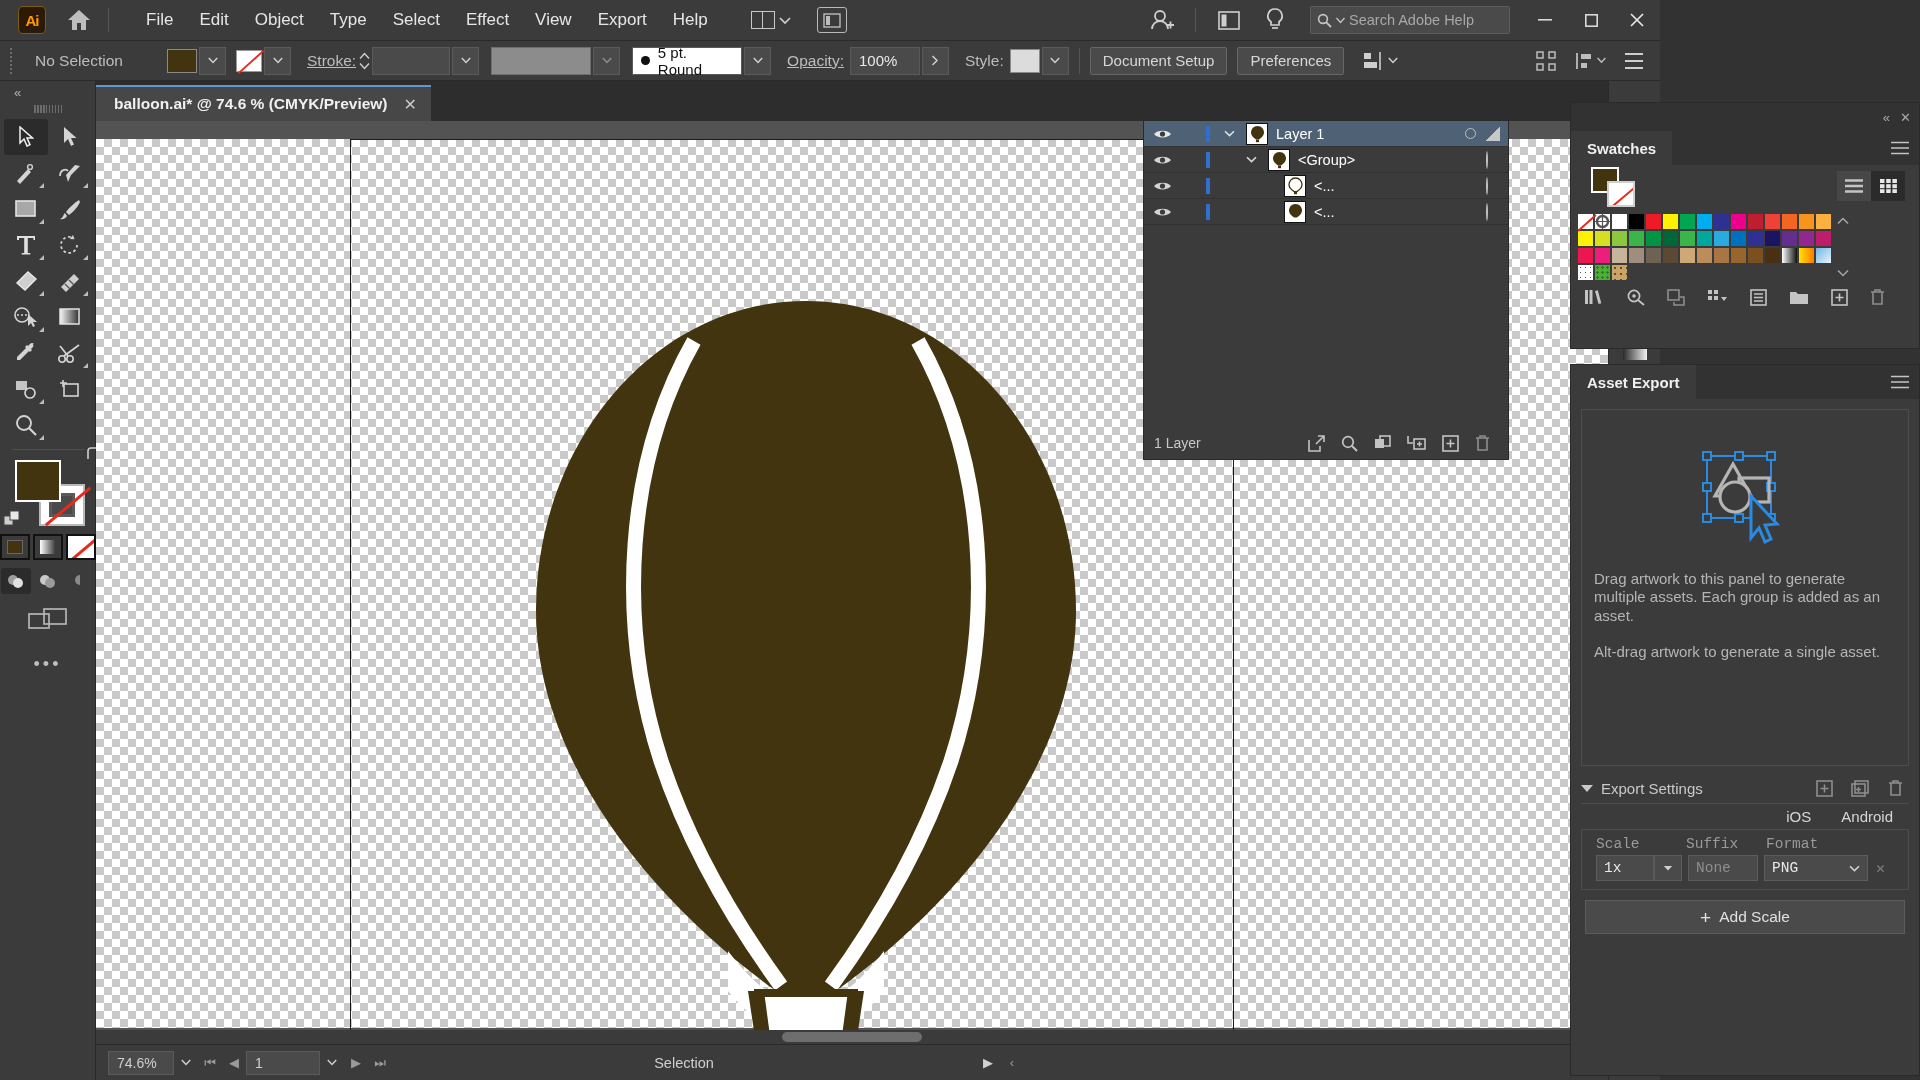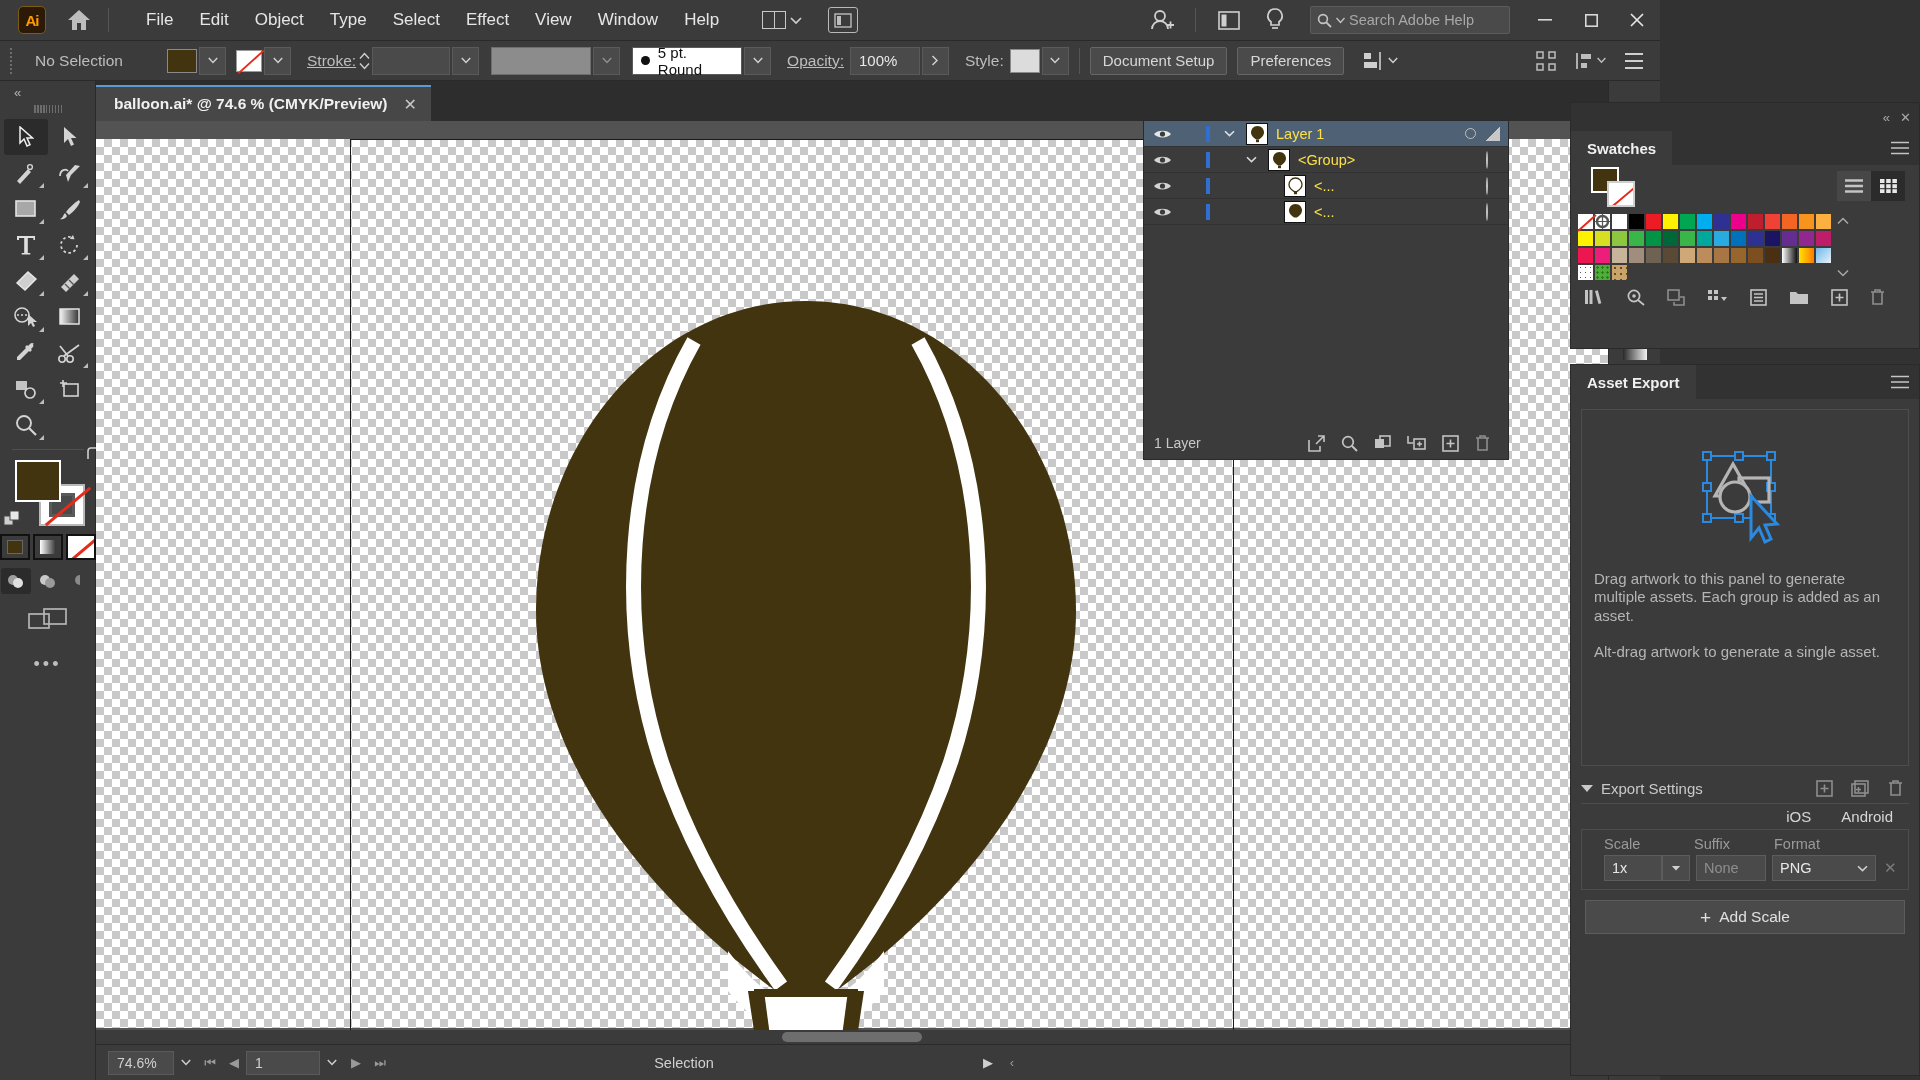--- a/index.html
+++ b/index.html
@@ -115,21 +115,21 @@
   .tabrow .spacer{flex:1;}
   .pmenu{display:flex;align-items:center;gap:9px;padding-right:10px;color:#b9b9b9;font-size:14px;}
 
   .layerrow{ height:26px;display:flex;align-items:center;border-bottom:1px solid #323232;font-size:14.5px;}
   .layerrow.sel{ background:#4e6175; }
   .lr-eye{width:36px;display:flex;align-items:center;justify-content:center;}
   .lr-lock{width:26px;}
   .lr-bar{width:4px;height:16px;background:#2f6fd0;margin-right:8px;}
   .lr-thumb{ width:22px;height:22px;background:#fff;border:1px solid #111; display:flex;
              align-items:center;justify-content:center;}
-  .lr-name{ margin-left:8px;color:#fde047;}
+  .lr-name{ margin-left:8px;color:#ffffff;}
   .circ{ width:11px;height:11px;border-radius:50%;border:1.5px solid #c0c0c0;}
   .panel-foot{ height:32px;display:flex;align-items:center;font-size:14px;color:#c8c8c8;gap:0;}
 
   .swgrid{ display:grid; grid-template-columns:repeat(15,17px); }
   .sw{ width:17px;height:17px; border:1px solid #3b3b3b;}
   .rail{ width:52px;background:#3b3b3b;display:flex;flex-direction:column;align-items:center;
          border-left:1px solid #2a2a2a;}
   .rail .rg{ width:22px;height:8px;margin:7px 0 2px;
              background:repeating-linear-gradient(to right,#707070 0 1.5px,transparent 1.5px 3px);}
   .rail .ri{ width:40px;height:38px;display:flex;align-items:center;justify-content:center;}
@@ -162,21 +162,21 @@
     </div>
     <div class="vsep"></div>
     <div class="menu-items">
       <div>File</div>
       <div>Edit</div>
       <div>Object</div>
       <div>Type</div>
       <div>Select</div>
       <div>Effect</div>
       <div>View</div>
-      <div>Window</div>
+      <div>Export</div>
       <div>Help</div>
     </div>
     <div class="arrange">
       <div class="arrange-box">
           <i></i>
           <i></i>
         </div>
       <svg width="12" height="8" viewBox="0 0 12 8">
           <path d="M1 2 L6 7 L11 2" stroke="#cfcfcf" stroke-width="1.7" fill="none"></path>
         </svg>
@@ -1066,21 +1066,21 @@
           </svg>
       </span>
     </div>
     <div style="height:1px;background:#4d4d4d;margin:2px 10px;"></div>
 
     <div class="platrow">
       <span>iOS</span>
       <span>Android</span>
     </div>
 
-    <div style="margin:0 10px;border:1px solid #4d4d4d;padding:2px 8px 8px;">
+    <div style="margin:0 10px;border:1px solid #4d4d4d;padding:2px 0 8px;font-family:Liberation Mono, monospace;">
       <div class="colhdr">
         <span style="width:90px;">Scale</span>
         <span style="width:80px;">Suffix</span>
         <span>Format</span>
       </div>
       <div style="display:flex;align-items:center;gap:0;padding-left:14px;">
         <div class="ae-field" style="width:58px;">1x</div>
         <div class="ae-field" style="width:28px;justify-content:center;">
           <svg width="10" height="7" viewBox="0 0 10 7">
               <path d="M0.8 1 L5 5.6 L9.2 1" fill="#cfcfcf"></path>

